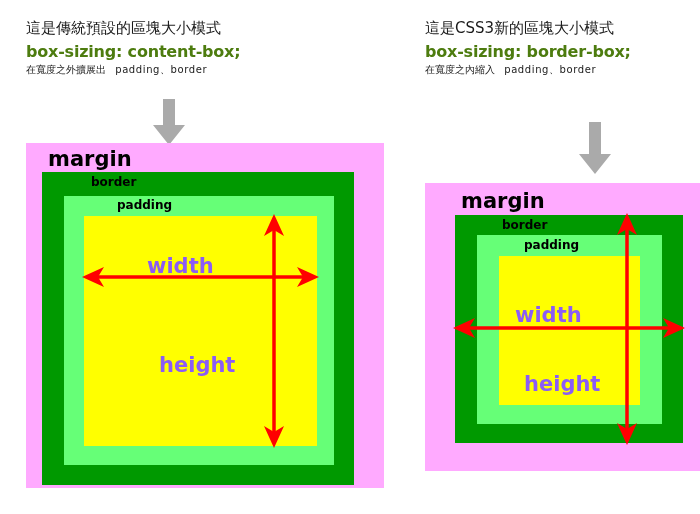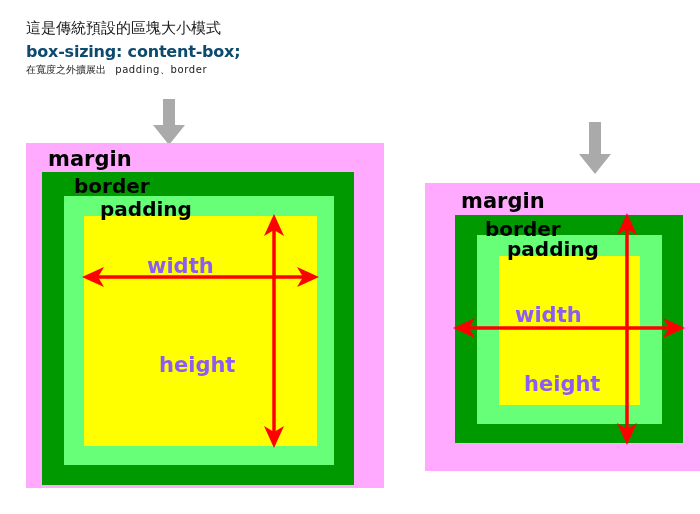--- a/index.html
+++ b/index.html
@@ -30,21 +30,21 @@
   }
   .cap-line {
     font-size: 15px;
     font-weight: normal;
     color: #1a1a1a;
     letter-spacing: 0px;
   }
   .cap-code {
     font-size: 16px;
     font-weight: bold;
-    color: #0c4a6e;
+    color: #4d7c0f;
     letter-spacing: -0.2px;
   }
   .cap-spaced {
     font-size: 10px;
     color: #1a1a1a;
   }
   .cap-spaced .mono-ish {
     font-family: "DejaVu Sans", "Liberation Sans", sans-serif;
     letter-spacing: 0.6px;
   }
@@ -81,21 +81,21 @@
   }
 
   .lbl {
     position: absolute;
     font-size: 21px;
     font-weight: bold;
     color: #000000;
     white-space: nowrap;
     line-height: 1;
   }
-  .lbl-small { font-size: 20px; }
+  .lbl-small { font-size: 12px; margin-left: 17px; }
 
   .dim-lbl {
     position: absolute;
     font-size: 21px;
     font-weight: bold;
     color: #8b5cf6;
     white-space: nowrap;
     line-height: 1;
   }
 
@@ -150,20 +150,28 @@
         <line x1="248" y1="82" x2="248" y2="294" stroke="#ff0000" stroke-width="3.5"></line>
         <polygon points="248,71 238,93 248,87 258,93" fill="#ff0000"></polygon>
         <polygon points="248,305 238,283 248,289 258,283" fill="#ff0000"></polygon>
       </svg>
     </div>
 
     <div class="dim-lbl" style="left:121px; top:113px;">width</div>
     <div class="dim-lbl" style="left:133px; top:212px;">height</div>
   </div>
 
+  <div class="caption" style="left:413px; top:18px;">
+    <div class="cap-line">這是CSS3新的區塊大小模式</div>
+    <div class="cap-code">box-sizing: border-box;</div>
+    <div class="cap-spaced">
+      <span>在寬度之內縮入</span>
+      <span class="mono-ish" style="margin-left:6px;">padding、border</span>
+    </div>
+  </div>
 
   <div class="grey-arrow" style="left:566px; top:122px;">
     <svg width="34" height="54" viewBox="0 0 34 54">
       <polygon points="11,0 23,0 23,32 33,32 17,52 1,32 11,32" fill="#aaaaaa"></polygon>
     </svg>
   </div>
 
   <div class="boxfig" style="left:413px; top:183px; width:281px; height:288px;">
 
     <div class="margin-box"></div>

